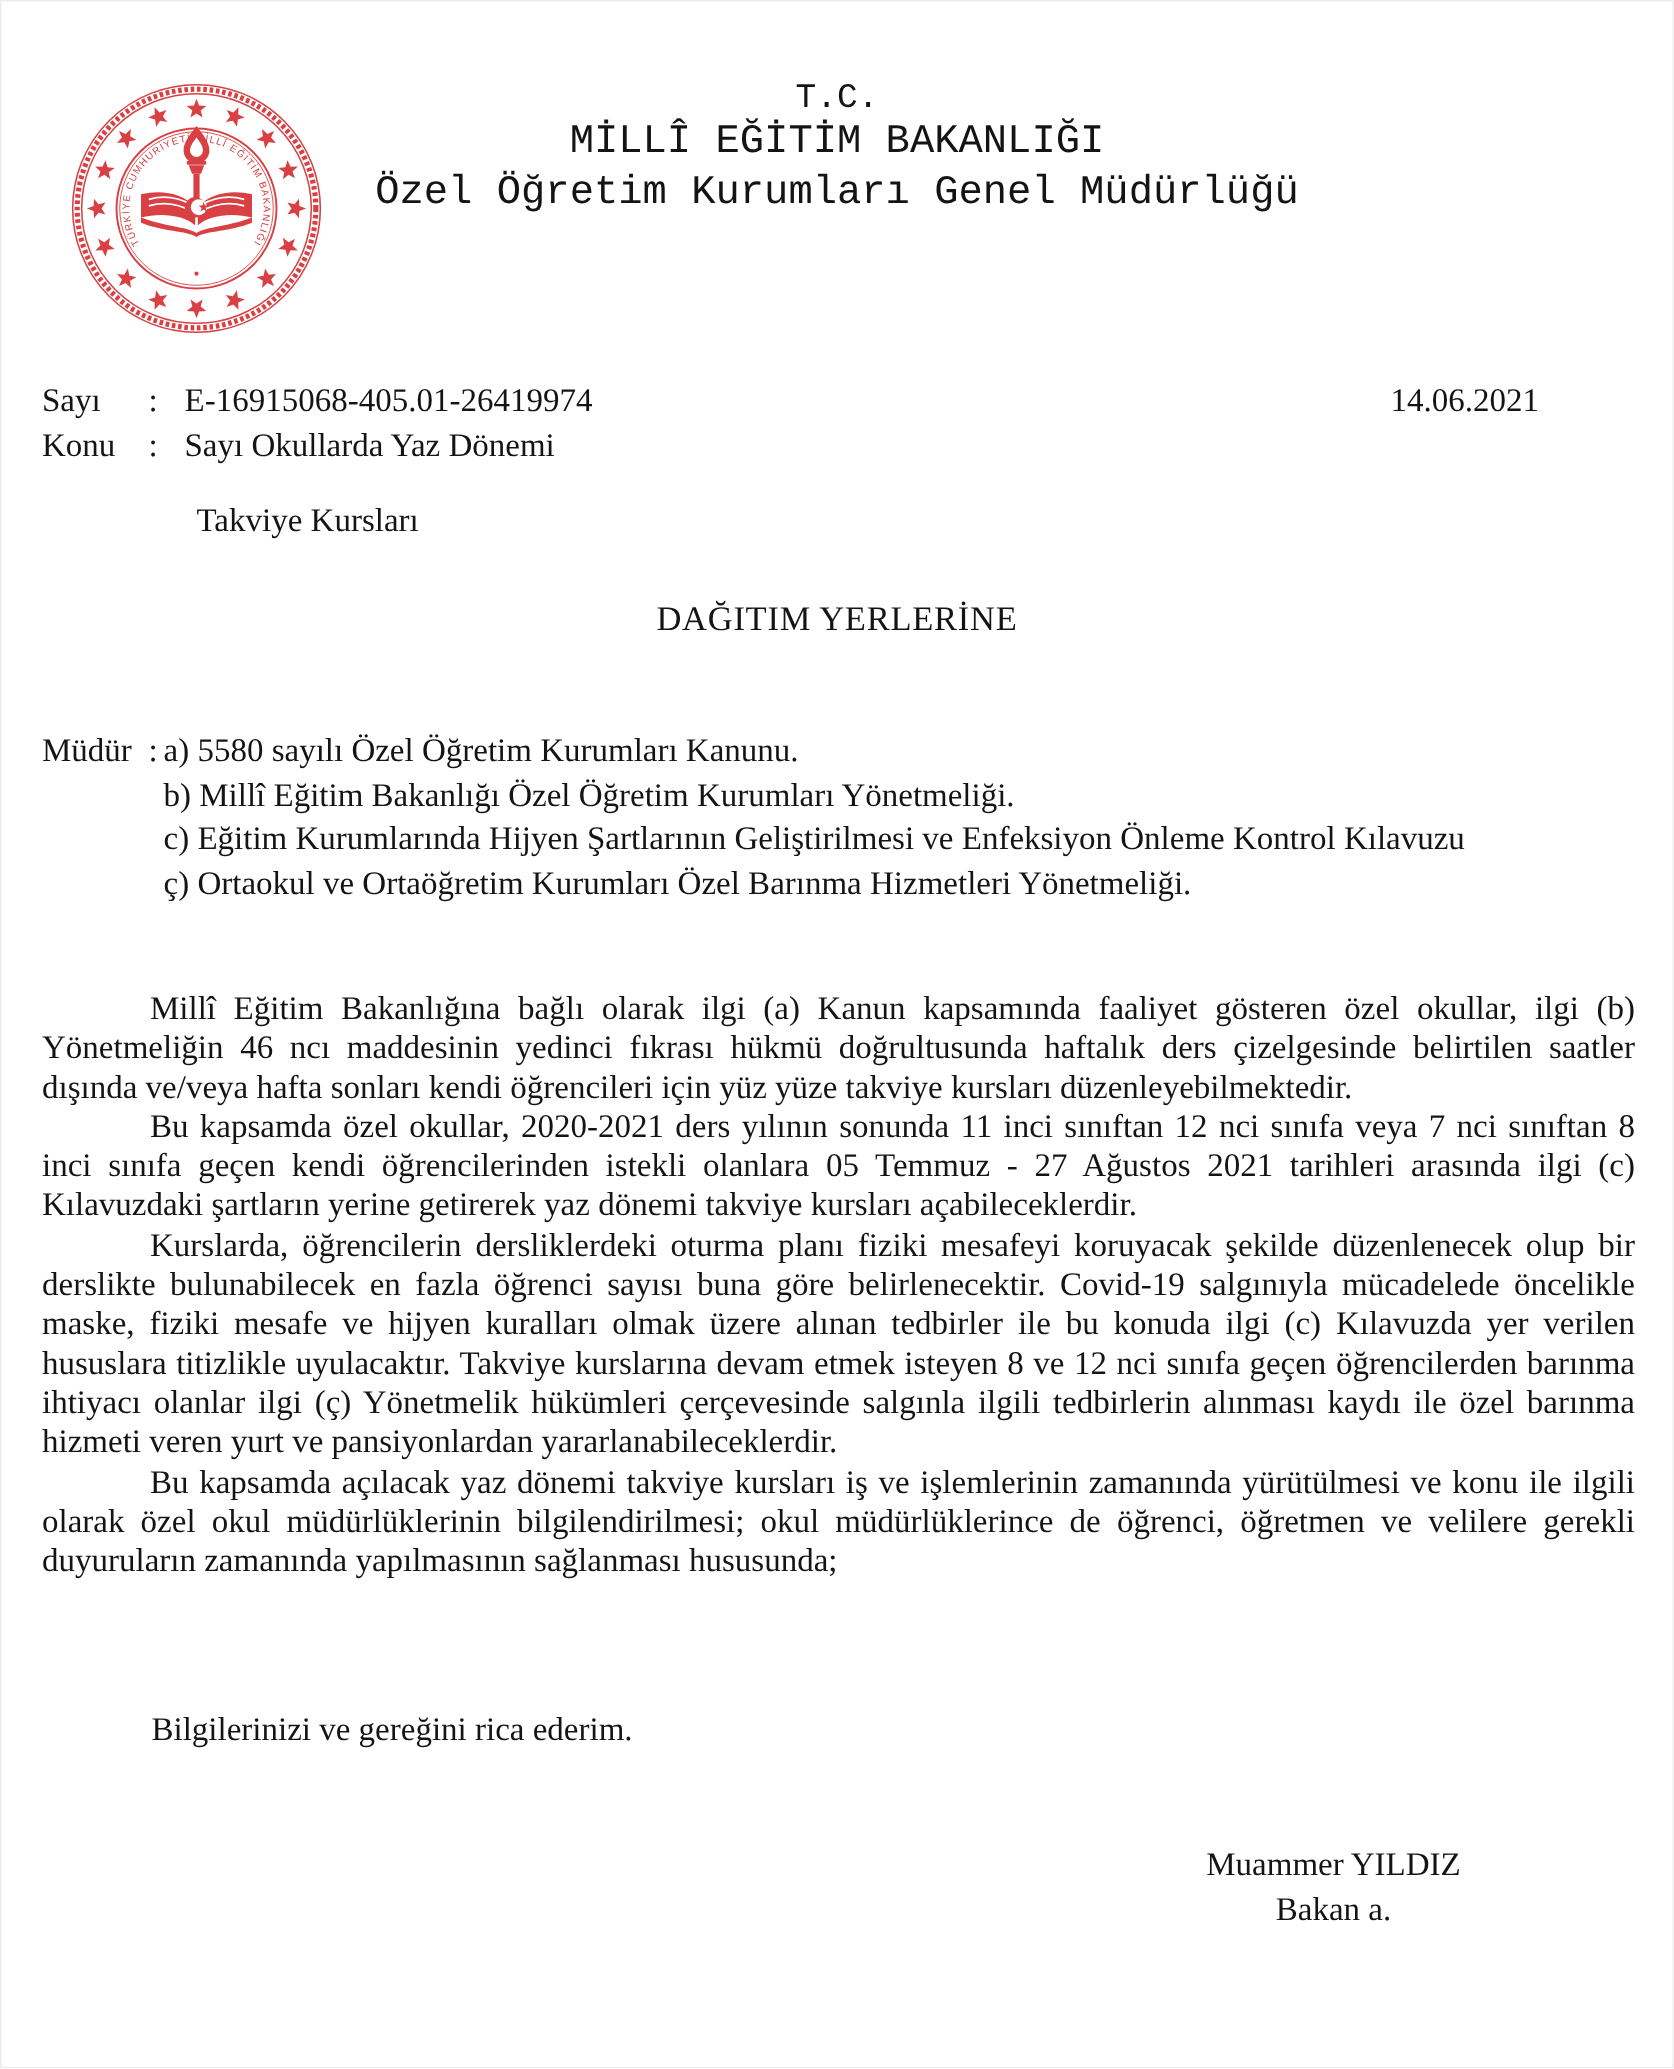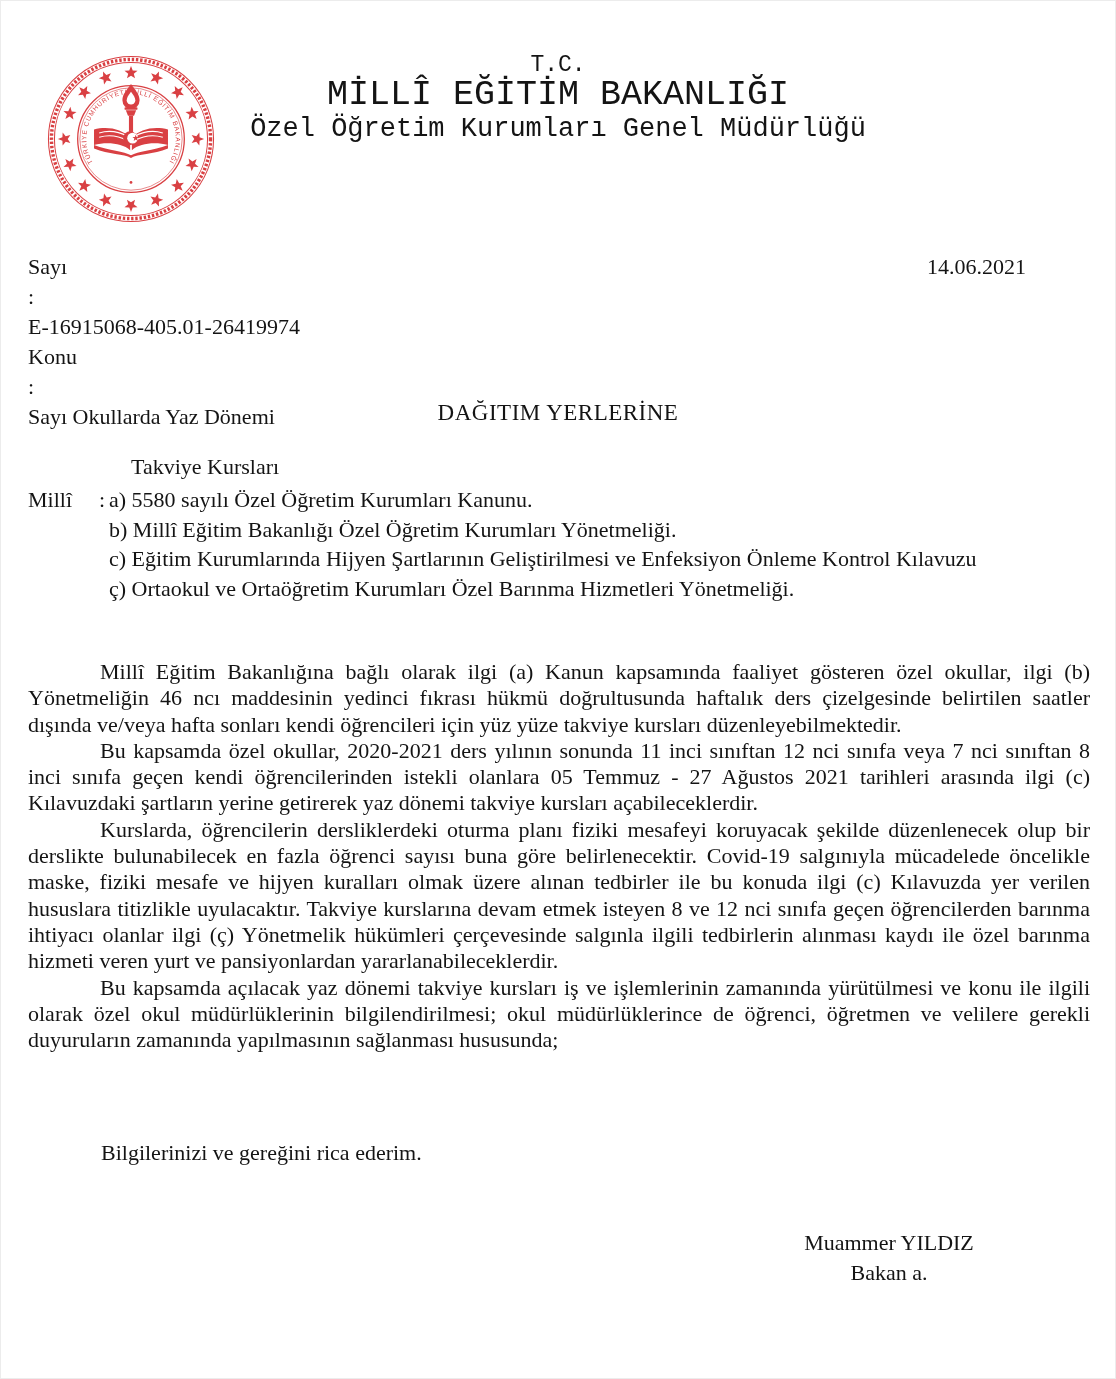--- a/index.html
+++ b/index.html
@@ -11,25 +11,25 @@
     font-family:"Liberation Serif","DejaVu Serif",serif;
     color:#141414;
     box-sizing:border-box;
     border:1px solid #ececec;
     overflow:hidden;
   }
   
   .logo{position:absolute;left:44px;top:52px;width:172px;height:172px;}
   .header-text{position:absolute;top:50px;left:0;right:0;text-align:center;font-family:Liberation Mono, monospace;}
   .ht1{font-size:23px;line-height:28px;}
-  .ht2{font-size:35px;line-height:33px;}
+  .ht2{font-size:27px;line-height:33px;}
   .ht3{font-size:27px;line-height:34px;}
   
   .meta{position:absolute;top:251px;left:27px;right:27px;font-size:22px;line-height:30px;}
-  .meta-row{display:flex;flex-direction:column;}
+  .meta-row{display:flex;}
   .m-label{width:71px;flex:0 0 auto;}
   .m-sep{width:24px;flex:0 0 auto;}
   .konu2{margin-left:103px;margin-top:20px;}
   .date{position:absolute;top:0;right:62px;}
   
   .recipient{position:absolute;top:399px;left:0;right:0;text-align:center;font-size:23px;letter-spacing:.5px;}
   
   .refs{position:absolute;top:484px;left:27px;display:flex;font-size:22px;line-height:29.5px;}
   .r-label{width:71px;flex:0 0 auto;}
   .r-sep{width:10px;flex:0 0 auto;}
@@ -130,21 +130,21 @@
       <span class="m-sep">:</span>
       <span>Sayı Okullarda Yaz Dönemi</span>
     </div>
     <div class="konu2">Takviye Kursları</div>
     <div class="date">14.06.2021</div>
   </div>
 
   <div class="recipient">DAĞITIM YERLERİNE</div>
 
   <div class="refs">
-    <span class="r-label">Millî</span>
+    <span class="r-label">Müdür</span>
     <span class="r-sep">:</span>
     <div class="ref-list">
         <div class="ref-item">a) 5580 sayılı Özel Öğretim Kurumları Kanunu.</div>
         <div class="ref-item">b) Millî Eğitim Bakanlığı Özel Öğretim Kurumları Yönetmeliği.</div>
         <div class="ref-item">c) Eğitim Kurumlarında Hijyen Şartlarının Geliştirilmesi ve Enfeksiyon Önleme Kontrol Kılavuzu</div>
         <div class="ref-item">ç) Ortaokul ve Ortaöğretim Kurumları Özel Barınma Hizmetleri Yönetmeliği.</div>
       </div>
   </div>
 
   <div class="body-text">

